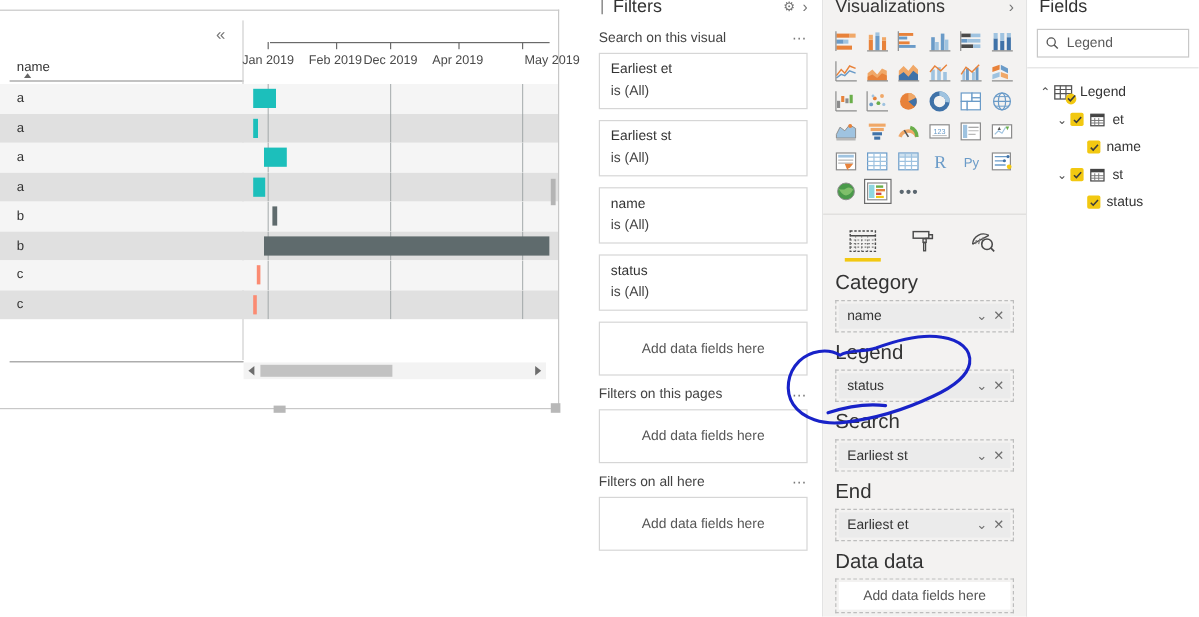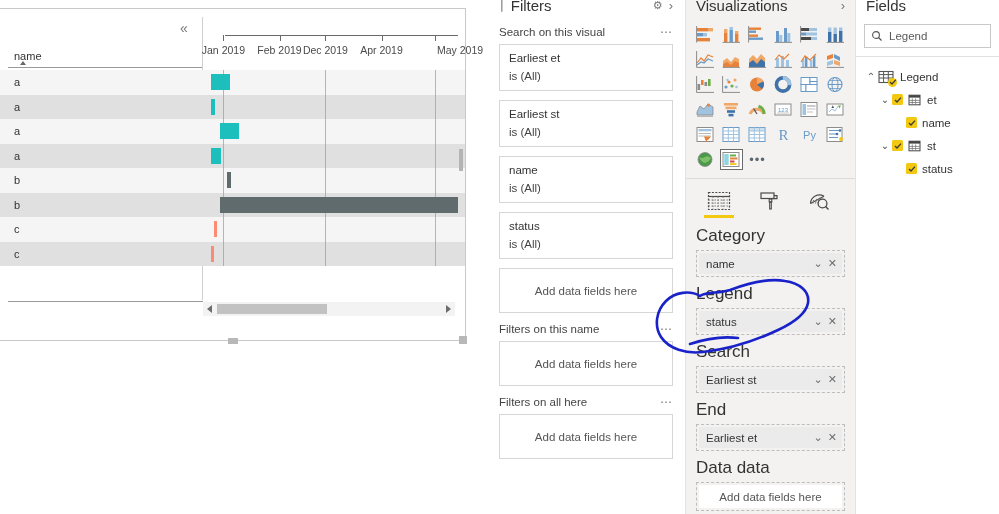--- a/index.html
+++ b/index.html
@@ -338,21 +338,21 @@
         <div class="filt-card">
           <div class="f-name">name</div>
           <div class="f-val">is (All)</div>
         </div>
         <div class="filt-card">
           <div class="f-name">status</div>
           <div class="f-val">is (All)</div>
         </div>
         <div class="dropzone">Add data fields here</div>
         <div class="filt-group-head">
-          <span>Filters on this name</span>
+          <span>Filters on this pages</span>
           <span class="ellip">⋯</span>
         </div>
         <div class="dropzone">Add data fields here</div>
         <div class="filt-group-head">
           <span>Filters on all here</span>
           <span class="ellip">⋯</span>
         </div>
         <div class="dropzone">Add data fields here</div>
       </div>
   </div>

